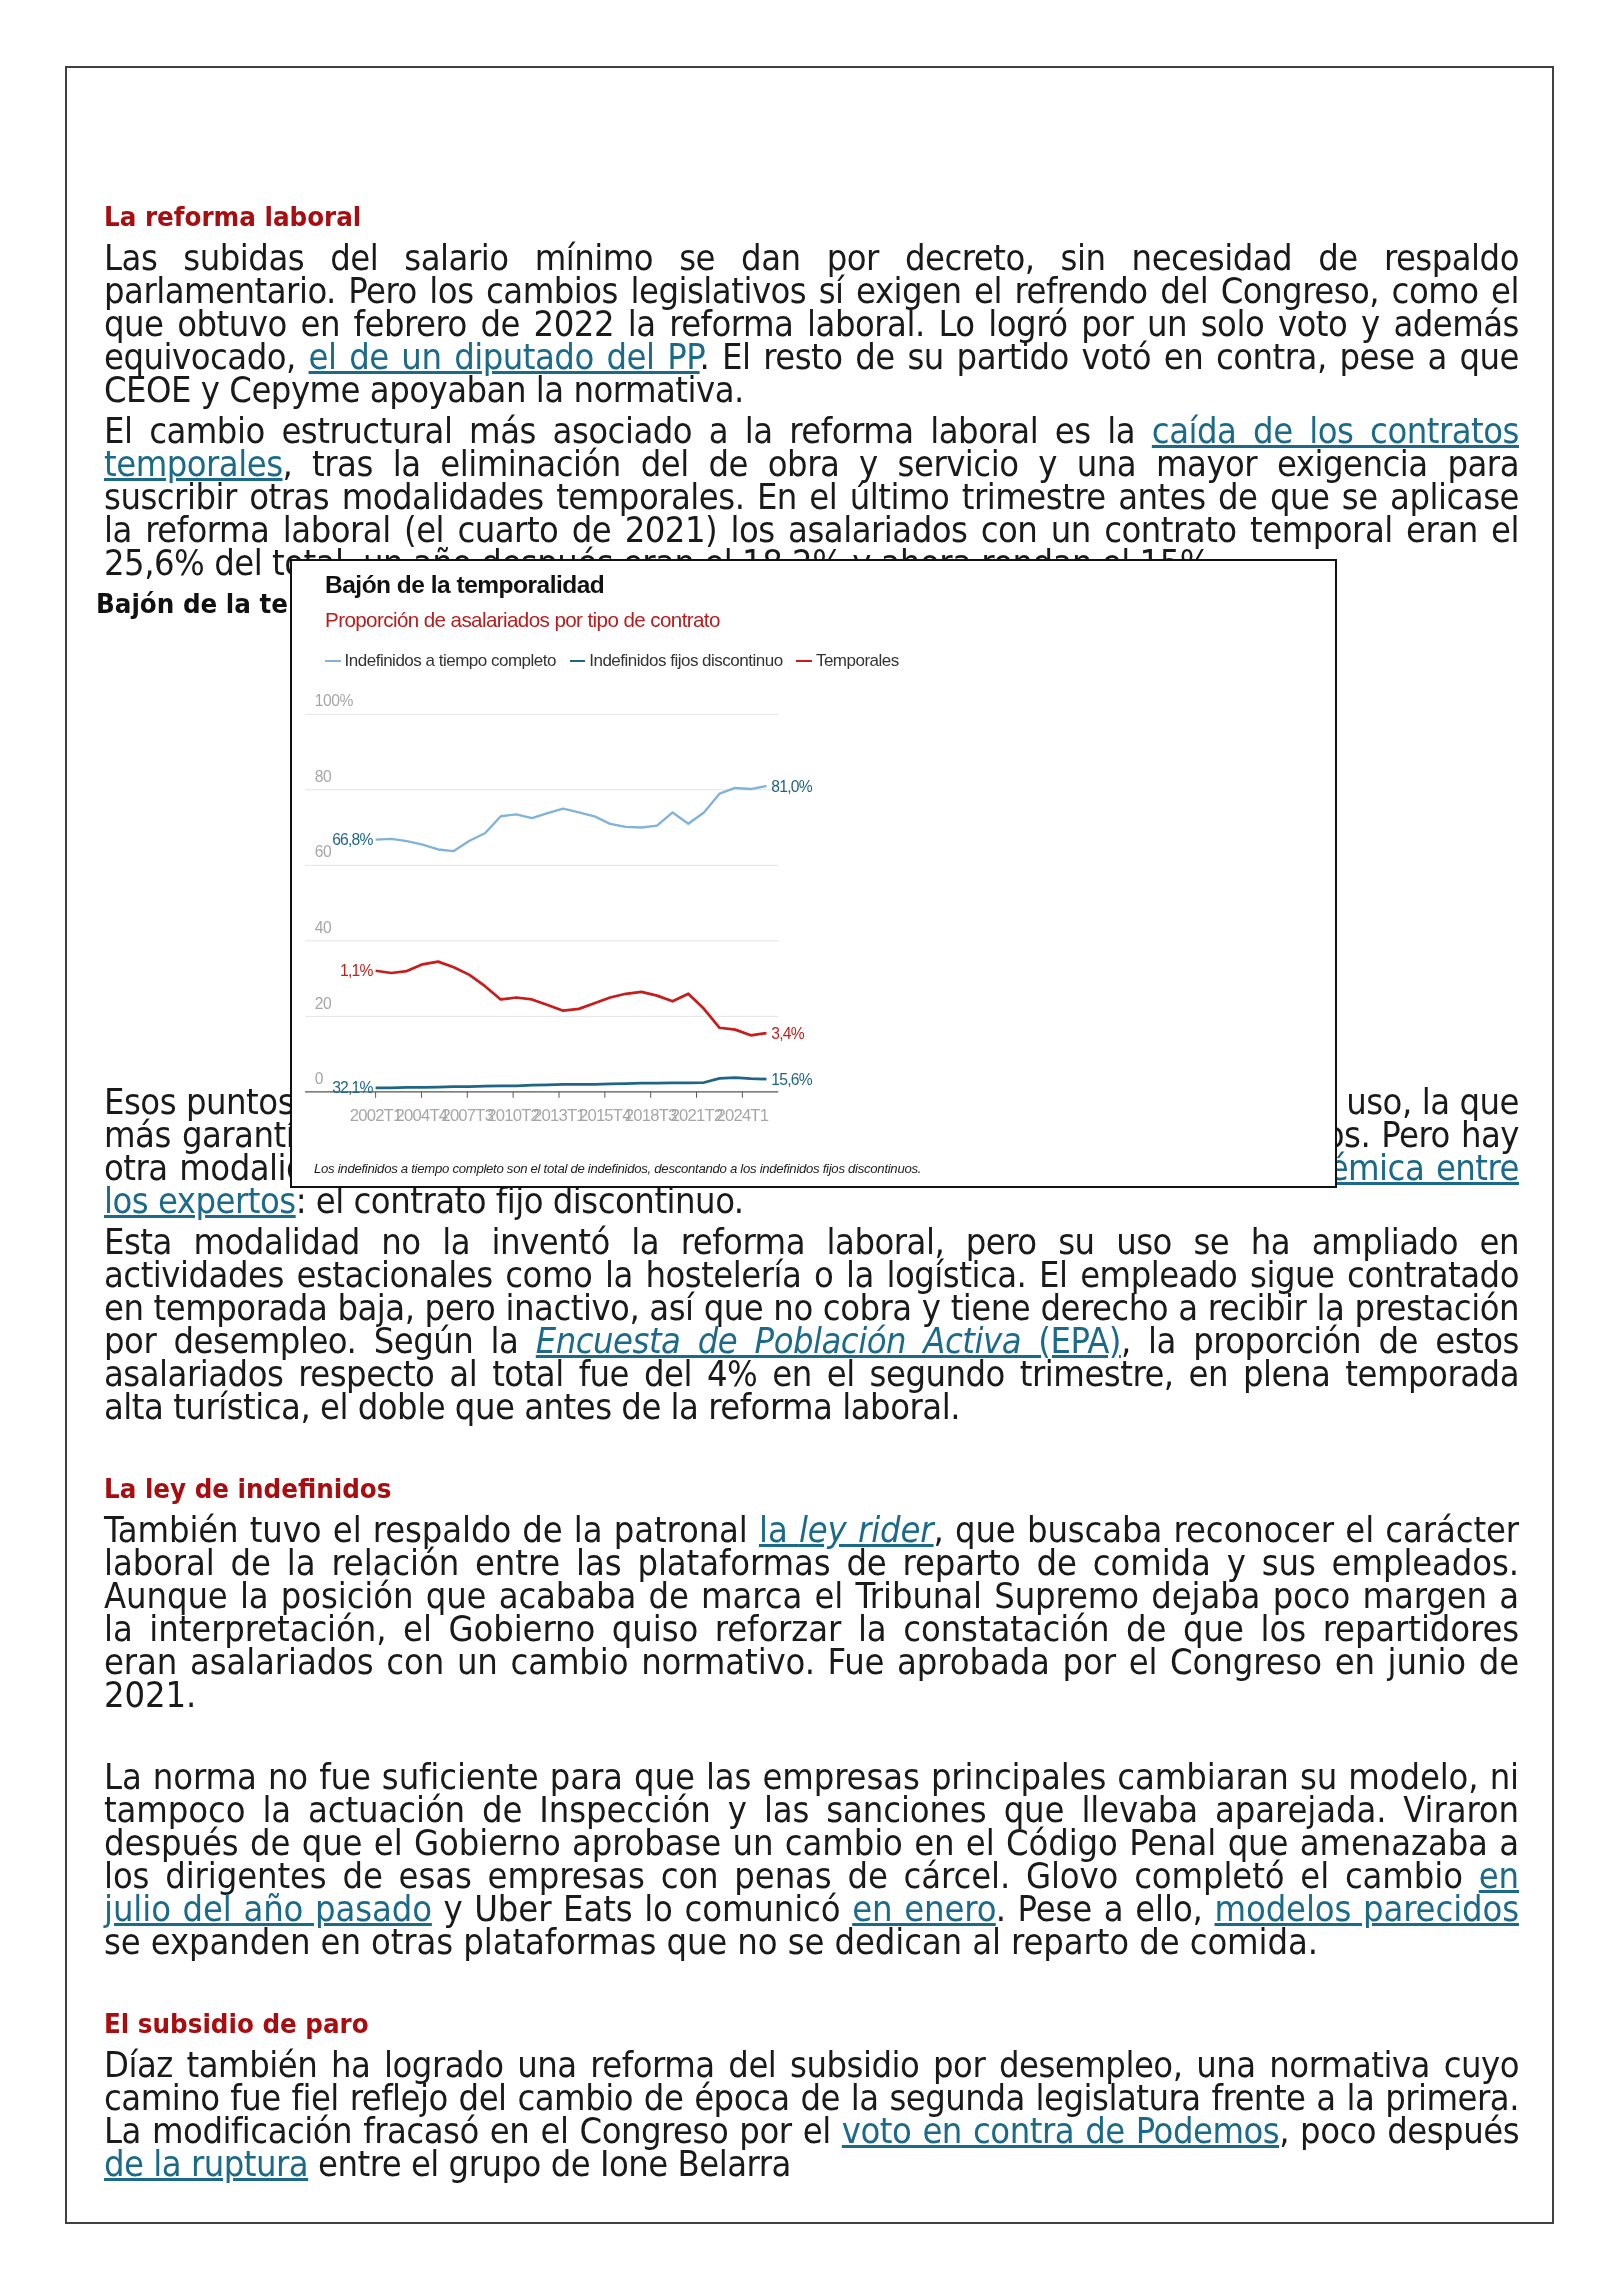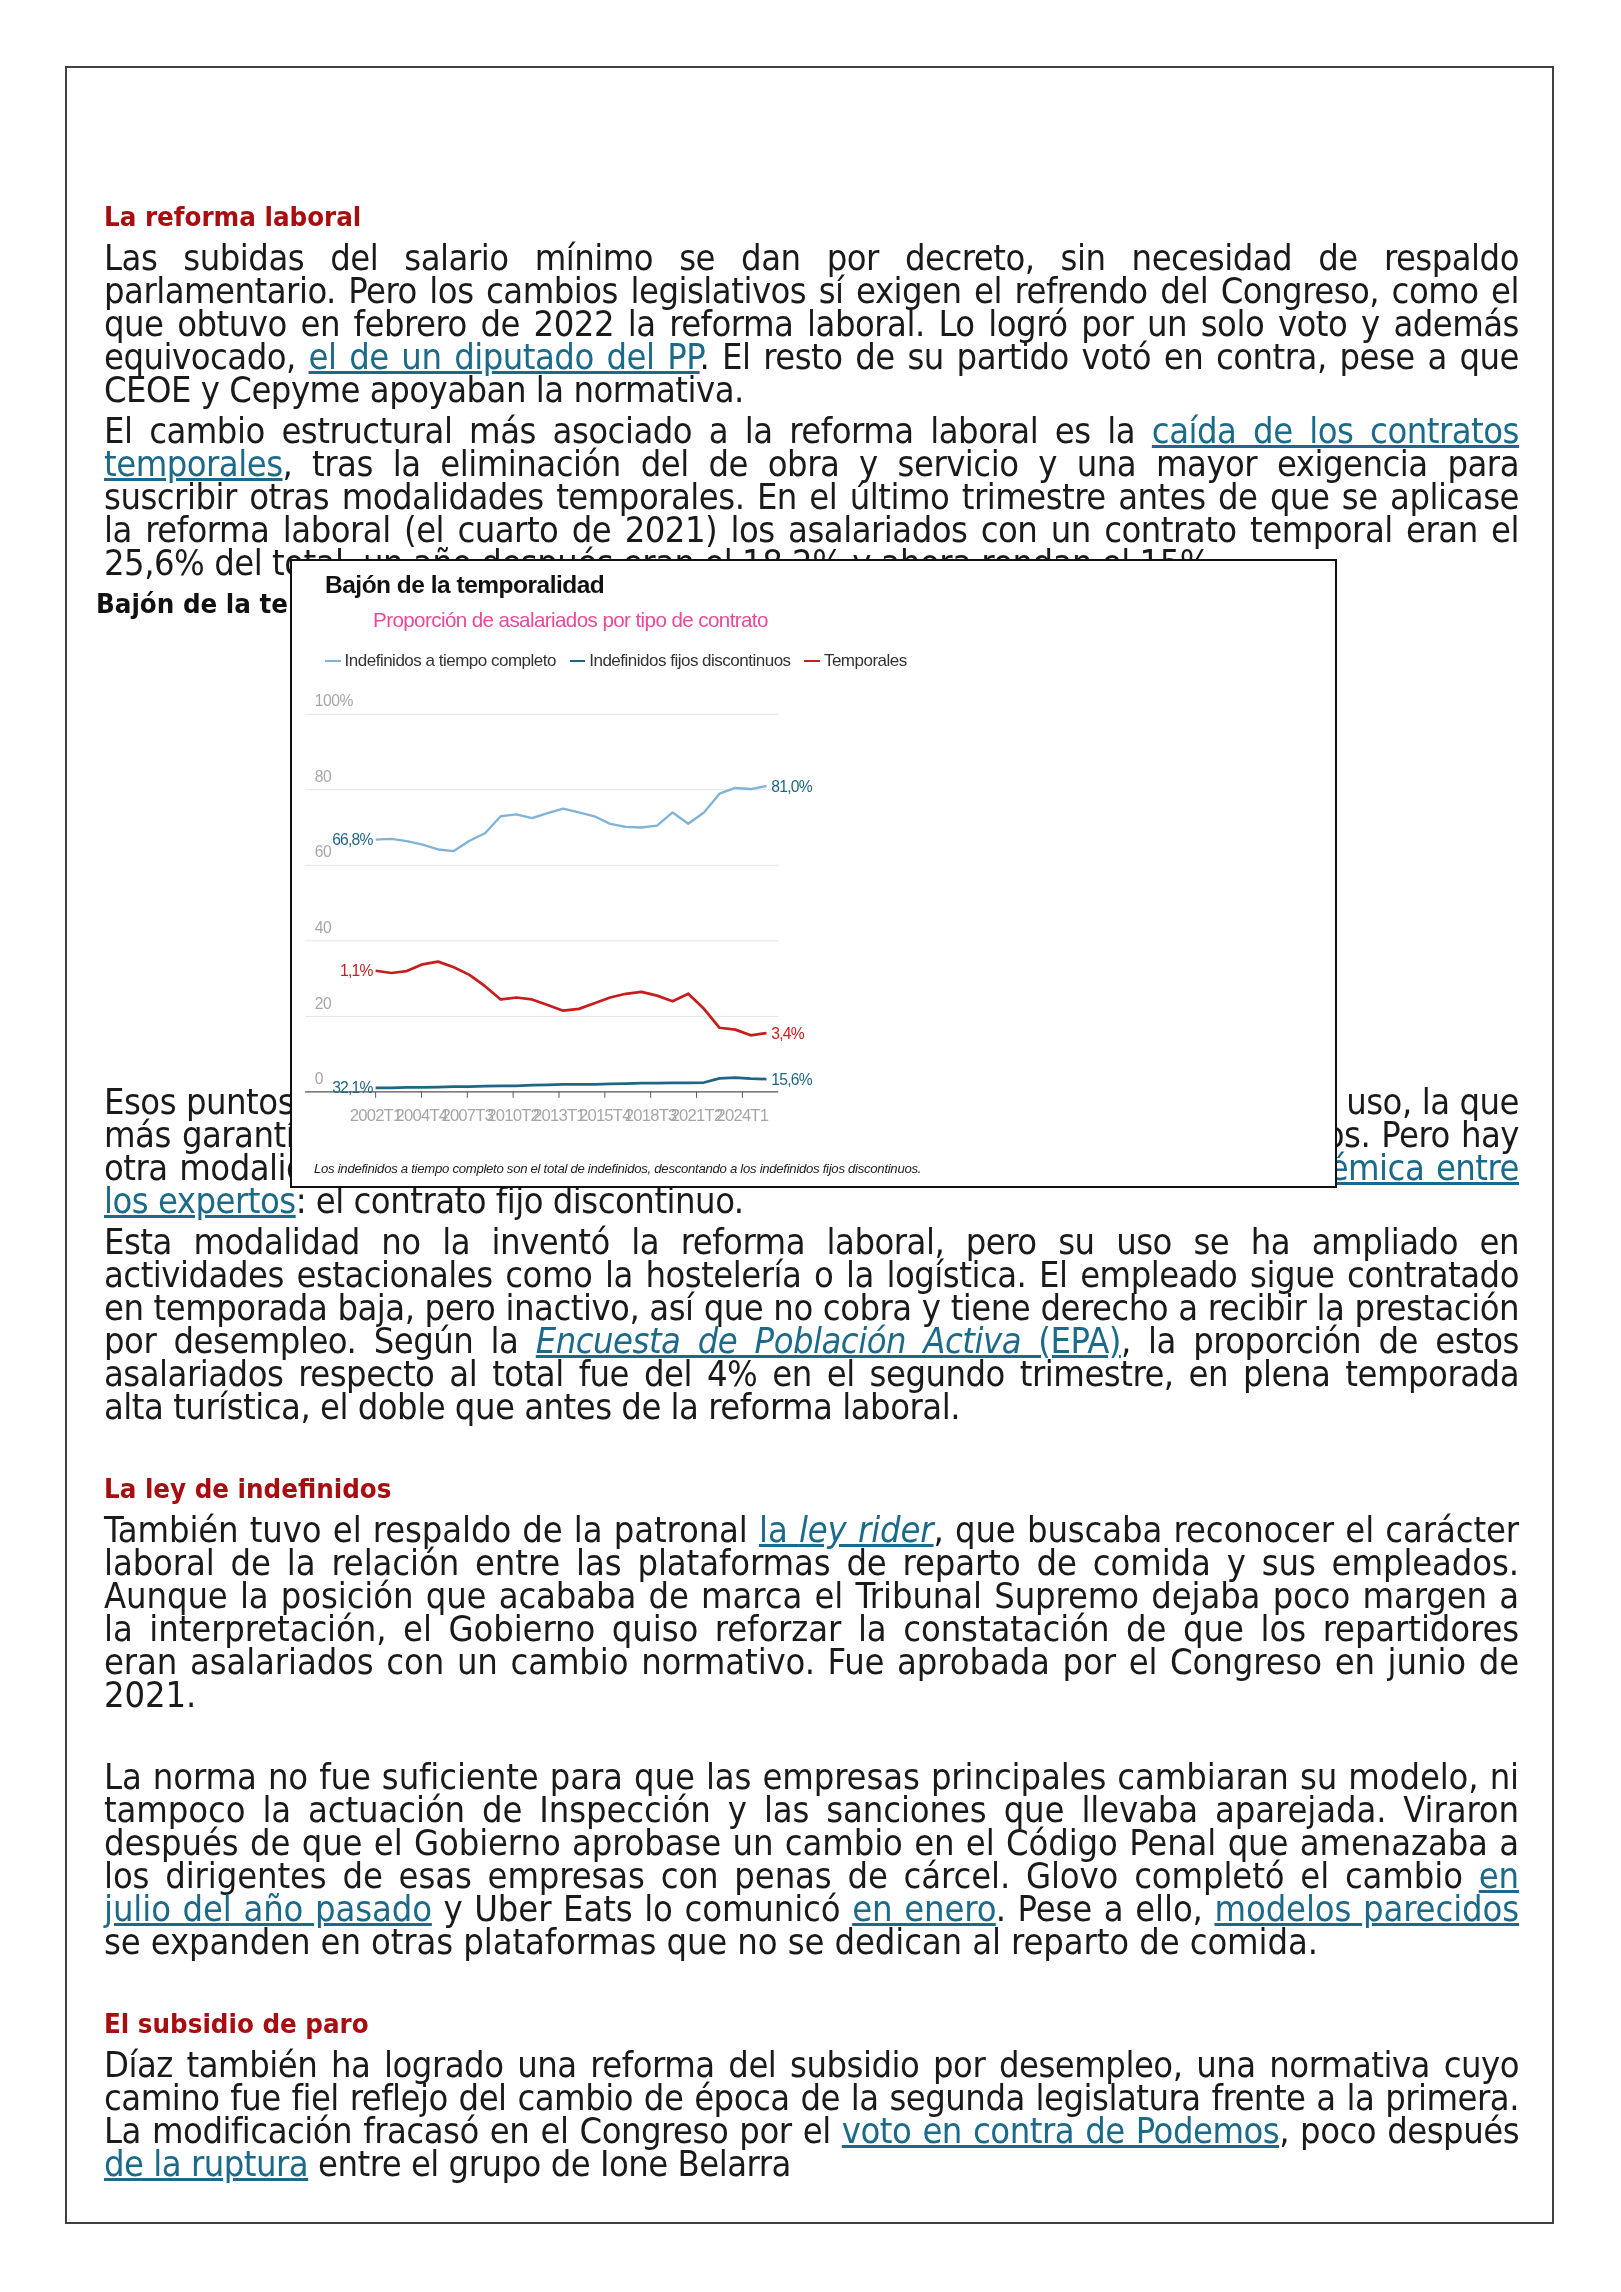--- a/index.html
+++ b/index.html
@@ -15,21 +15,21 @@
   .h-red { color:#a80d10; font-weight:bold; font-size:27.4px; line-height:33px; }
   .h-black { color:#111; font-weight:bold; font-size:27.4px; line-height:33px; }
   a.lnk { color:#1b6a8a; text-decoration:underline; }
   .gap { height:33px; }
   
   .chart-box { position:absolute; left:290px; top:559px; width:1047px; height:629px;
                border:2.9px solid #111; box-sizing:border-box; background:#fff; }
   .chart-title { position:absolute; left:33px; top:9.8px; font-family:"Liberation Sans", sans-serif;
                  font-weight:bold; font-size:24.5px; color:#111; letter-spacing:-0.5px; }
   .chart-sub { position:absolute; left:33px; top:47px; font-family:"Liberation Sans Narrow","Liberation Sans", sans-serif;
-               font-size:20.6px; color:#ec4899; letter-spacing:-0.6px;margin-left:48px; }
+               font-size:20.6px; color:#b91c1c; letter-spacing:-0.6px; }
   .legend { position:absolute; left:33px; top:90px; font-family:"Liberation Sans", sans-serif;
             font-size:17px; color:#333; display:flex; gap:13.7px; letter-spacing:-0.5px;text-align:right; }
   .legend-item { display:flex; align-items:center; gap:3.9px; }
   .swatch { display:inline-block; width:15.7px; height:2.9px; }
   .chart-svg { position:absolute; left:0; top:0; }
   .chart-note { position:absolute; left:22px; top:600px; font-family:"Liberation Sans", sans-serif;
                 font-style:italic; font-size:13.2px; color:#222; letter-spacing:-0.3px; }
 </style>
 </head>
 <body>
@@ -59,21 +59,21 @@
 <div class="chart-box">
   <div class="chart-title">Bajón de la temporalidad</div>
   <div class="chart-sub">Proporción de asalariados por tipo de contrato</div>
   <div class="legend">
     <span class="legend-item">
         <span class="swatch" style="background:#7fb3d8"></span>
         <span>Indefinidos a tiempo completo</span>
       </span>
     <span class="legend-item">
         <span class="swatch" style="background:#1f6584"></span>
-        <span>Indefinidos fijos discontinuos</span>
+        <span>Indefinidos fijos discontinuo</span>
       </span>
     <span class="legend-item">
         <span class="swatch" style="background:#c81d1d"></span>
         <span>Temporales</span>
       </span>
   </div>
   <svg class="chart-svg" id="chart-svg" width="1041" height="623" viewBox="0 0 1062 636">
       <line x1="13" x2="496" y1="542" y2="542" stroke="#555" stroke-width="1.2"></line>
       <text x="23" y="534" font-family="Liberation Sans, sans-serif" font-size="16" fill="#a6a6a6" letter-spacing="-0.5">0</text>
       <line x1="13" x2="496" y1="464.9" y2="464.9" stroke="#e3e3e3" stroke-width="1"></line>

